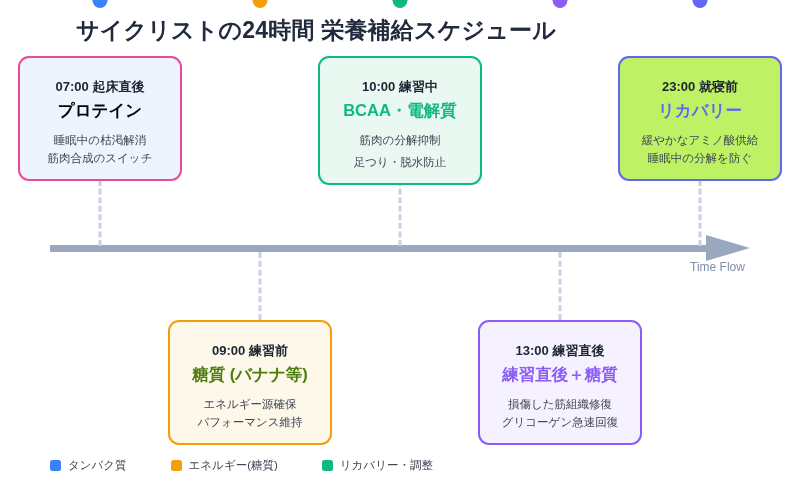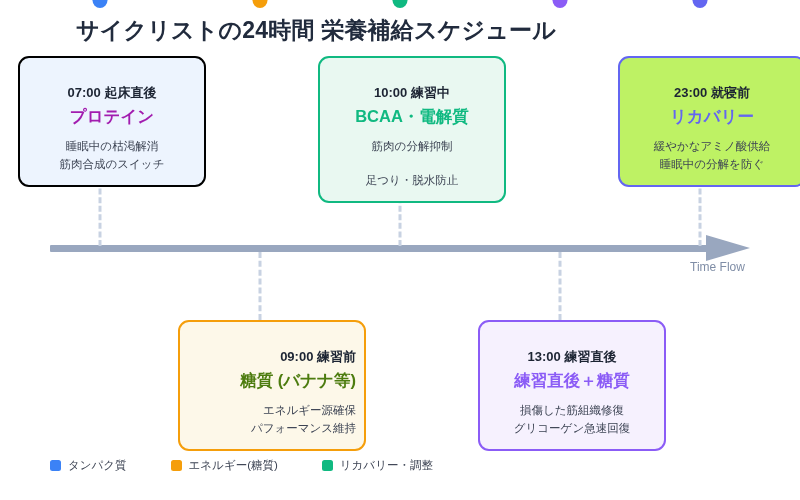--- a/index.html
+++ b/index.html
@@ -75,40 +75,40 @@
     position: absolute;
     width: 0;
     border-left: 3px dashed #c8d2e2;
     transform: translateX(-50%);
   }
 
   
   .card {
     position: absolute;
     box-sizing: border-box;
-    width: 188px;
+    width: 164px;
     border-radius: 11px;
-    border: 2px solid #000000;
+    border: 2px solid #ec4899;
     background: #edf4fe;
-    padding: 27px 8px 12px;
+    padding: 21px 8px 12px;
     text-align: center;
   }
   .card-time {
     font-size: 13px;
     font-weight: bold;
     color: #1c2433;
     line-height: 1.25;
     white-space: nowrap;
   }
   .card-main {
     margin-top: 5px;
     font-size: 16.5px;
     font-weight: bold;
     line-height: 1.3;
-    color: #a21caf;
+    color: #000000;
     white-space: nowrap;
   }
   .card-desc {
     margin-top: 9px;
     font-size: 11.5px;
     color: #3c4353;
     line-height: 1.6;
     white-space: nowrap;
   }
 
@@ -160,32 +160,32 @@
   <div class="connector" style="left:560px; top:252px; height:68px;"></div>
   <div class="connector" style="left:700px; top:180px; height:66px;"></div>
 
   <div class="card" style="left:18px; top:56px;">
     <div class="card-time">07:00 起床直後</div>
     <div class="card-main">プロテイン</div>
     <div class="card-desc">睡眠中の枯渇解消</div>
     <div class="card-desc" style="margin-top:0">筋肉合成のスイッチ</div>
   </div>
 
-  <div class="card" style="left:178px; top:320px; border-color:#f59e0b; background:#fdf8e9;text-align:right;">
+  <div class="card" style="left:168px; top:320px; border-color:#f59e0b; background:#fdf8e9;">
     <div class="card-time">09:00 練習前</div>
     <div class="card-main" style="color:#4d7c0f;">糖質 (バナナ等)</div>
     <div class="card-desc">エネルギー源確保</div>
     <div class="card-desc" style="margin-top:0">パフォーマンス維持</div>
   </div>
 
   <div class="card" style="left:318px; top:56px; border-color:#10b981; background:#e9f8f1;">
     <div class="card-time">10:00 練習中</div>
     <div class="card-main" style="color:#10b981;">BCAA・電解質</div>
     <div class="card-desc">筋肉の分解抑制</div>
-    <div class="card-desc" style="margin-top:16px">足つり・脱水防止</div>
+    <div class="card-desc" style="margin-top:4px">足つり・脱水防止</div>
   </div>
 
   <div class="card" style="left:478px; top:320px; border-color:#8b5cf6; background:#f6f1fe;">
     <div class="card-time">13:00 練習直後</div>
     <div class="card-main" style="color:#8b5cf6;">練習直後＋糖質</div>
     <div class="card-desc">損傷した筋組織修復</div>
     <div class="card-desc" style="margin-top:0">グリコーゲン急速回復</div>
   </div>
 
   <div class="card" style="left:618px; top:56px; border-color:#6366f1; background:#bef264;">

